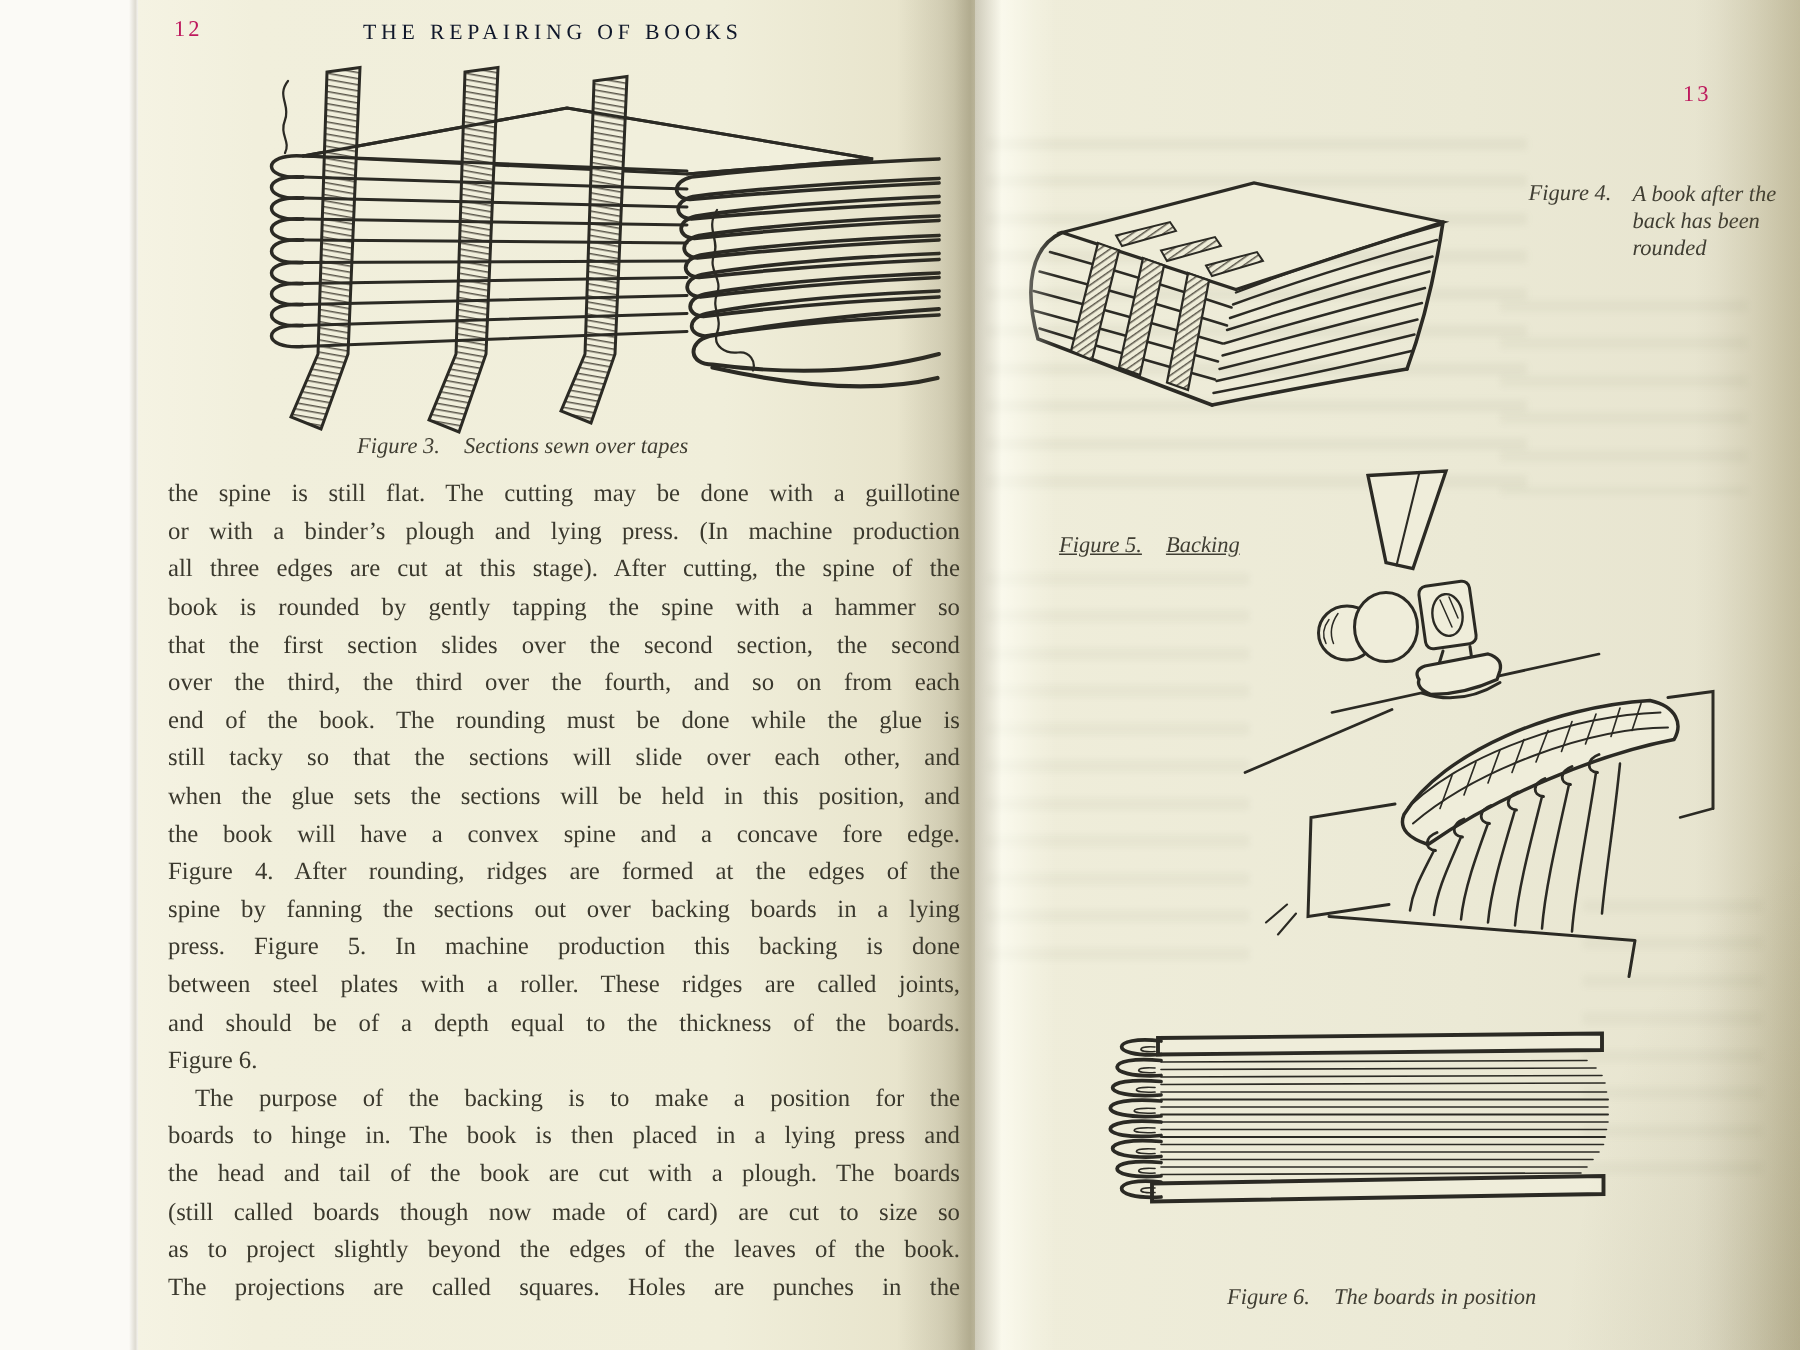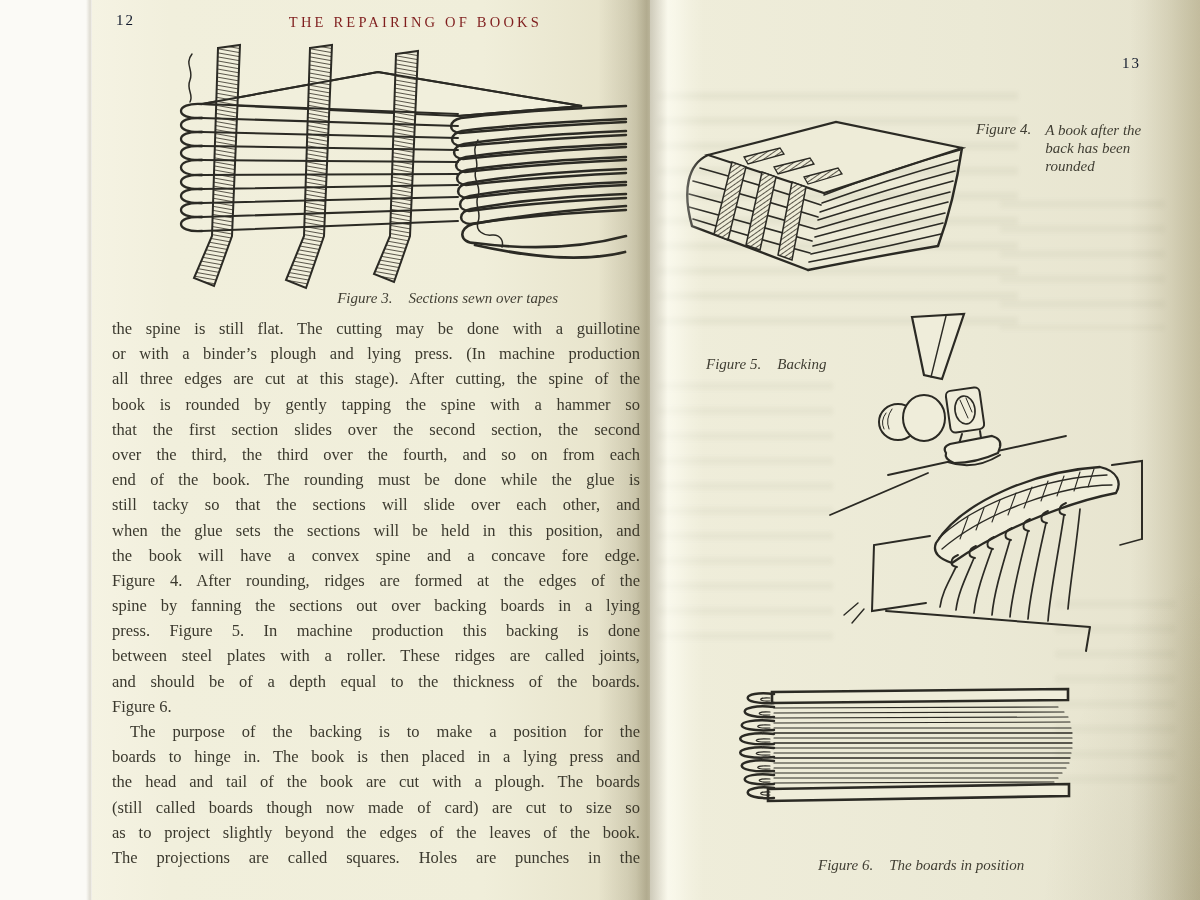--- a/index.html
+++ b/index.html
@@ -14,22 +14,22 @@
      background:linear-gradient(90deg,#f5f3e3 0%,#f1efdc 14%,#f0eeda 70%,#e6e2c9 96%,#d9d4b8 100%);}
   #page-right{left:650px;top:0;width:550px;height:900px;
      background:linear-gradient(90deg,#f7f5e8 0%,#efedda 7%,#ebe9d5 60%,#e7e4cf 90%,#ddd8bd 100%);}
   #gutter{left:598px;top:0;width:106px;height:900px;pointer-events:none;
      background:linear-gradient(90deg,rgba(70,60,30,0) 0%,rgba(70,60,30,.16) 36%,rgba(70,60,30,.28) 46%,rgba(255,255,245,.55) 66%,rgba(255,255,245,0) 100%);}
   #right-shade{left:1130px;top:0;width:70px;height:900px;pointer-events:none;
      background:linear-gradient(90deg,rgba(100,88,45,0) 0%,rgba(100,88,45,.10) 55%,rgba(100,88,45,.22) 100%);}
   #corner-shade{left:1040px;top:560px;width:160px;height:340px;pointer-events:none;
      background:radial-gradient(ellipse at 120% 110%,rgba(95,85,45,.18) 0%,rgba(95,85,45,0) 70%);}
   
-  .pagenum{font-size:15px;letter-spacing:2px;color:#0f172a;}
-  .runhead{font-size:14.5px;letter-spacing:3.2px;color:#7f1d1d;text-align:right;white-space:nowrap;}
+  .pagenum{font-size:15px;letter-spacing:2px;color:#be185d;}
+  .runhead{font-size:14.5px;letter-spacing:3.2px;color:#0f172a;text-align:left;white-space:nowrap;}
   .cap{font-style:italic;font-size:15px;color:#403e33;white-space:nowrap;}
   .cap .lbl{margin-right:16px;}
   .capwrap{font-style:italic;font-size:15px;color:#403e33;display:flex;}
   .capwrap .lbl{margin-right:14px;white-space:nowrap;}
   .capwrap .txt{width:96px;line-height:18px;}
   #body-text{left:112px;top:316px;width:528px;font-size:16.5px;line-height:25.2px;
      color:#3b392e;}
   #body-text .line{text-align:justify;text-align-last:justify;height:25.2px;white-space:nowrap;}
   #body-text .line.noj{text-align-last:left;}
   #body-text .line.ind{text-indent:18px;}
@@ -105,21 +105,21 @@
       <path d="M478,104 Q380,108 318,117 c-13,3 -13,14 -1,15 Q390,124 478,120" stroke-width="2.5"></path>
       <path d="M478,117 Q380,121 319,130 c-13,3 -13,14 -1,15 Q390,137 478,133" stroke-width="2.5"></path>
       <path d="M478,129 Q380,133 320,143 c-13,3 -13,14 -1,15 Q390,149 478,145" stroke-width="2.5"></path>
       <path d="M478,142 Q380,146 322,156 c-13,3 -13,14 -1,15 Q390,162 478,158" stroke-width="2.5"></path>
       <path d="M478,154 Q380,158 323,169 c-13,3 -13,14 -1,15 Q390,174 478,170" stroke-width="2.5"></path>
       <path d="M478,166 Q390,172 325,184 c-15,4 -14,19 2,19 Q410,214 478,196" stroke-width="2.6"></path>
       <path d="M327,205 Q420,226 477,212" stroke-width="2.8"></path>
     </g>
   </svg>
 
-  <div class="abs cap" style="left:238px;top:290px;width:320px;text-align:right;">
+  <div class="abs cap" style="left:238px;top:290px;width:320px;text-align:left;">
     <span class="lbl">Figure 3.</span><span>Sections sewn over tapes</span>
   </div>
 
   <div class="abs" id="body-text">
     <div class="line">the spine is still flat.  The cutting may be done with a guillotine</div>
     <div class="line">or with a binder’s plough and lying press. (In machine production</div>
     <div class="line">all three edges are cut at this stage). After cutting, the spine of the</div>
     <div class="line">book is rounded by gently tapping the spine with a hammer so</div>
     <div class="line">that the first section slides over the second section, the second</div>
     <div class="line">over the third, the third over the fourth, and so on from each</div>
@@ -178,26 +178,26 @@
       <path d="M300,104 Q230,122 167,139" stroke-width="1.6"></path>
       <path d="M297,115 Q228,132 165,148" stroke-width="1.6"></path>
       <path d="M295,125 Q226,142 163,156" stroke-width="1.6"></path>
       <path d="M293,136 Q225,152 161,164" stroke-width="1.6"></path>
 
       <path d="M314,50 Q306,104 290,148" stroke-width="2.4"></path>
       <path d="M290,148 Q230,158 160,172" stroke-width="2.4"></path>
     </g>
   </svg>
 
-  <div class="abs capwrap" style="left:976px;top:121px;">
+  <div class="abs capwrap" style="left:1019px;top:121px;">
     <span class="lbl">Figure 4.</span>
     <span class="txt">A book after the back has been rounded</span>
   </div>
 
-  <div class="abs cap" style="left:706px;top:356px;">
+  <div class="abs cap" style="left:706px;top:356px;text-decoration:underline;">
     <span class="lbl">Figure 5.</span><span>Backing</span>
   </div>
 
   <svg class="abs" style="left:828px;top:305px;" width="372" height="362" viewBox="0 0 372 362">
     <g stroke="#2b2a24" fill="none" stroke-linecap="round">
 
       <line x1="2" y1="210" x2="100" y2="168" stroke-width="1.8"></line>
       <line x1="60" y1="170" x2="238" y2="131" stroke-width="1.8"></line>
 
       <path d="M84,12 L136,9 L114,74 L96,70 Z" fill="#efedda" stroke-width="2.2"></path>

